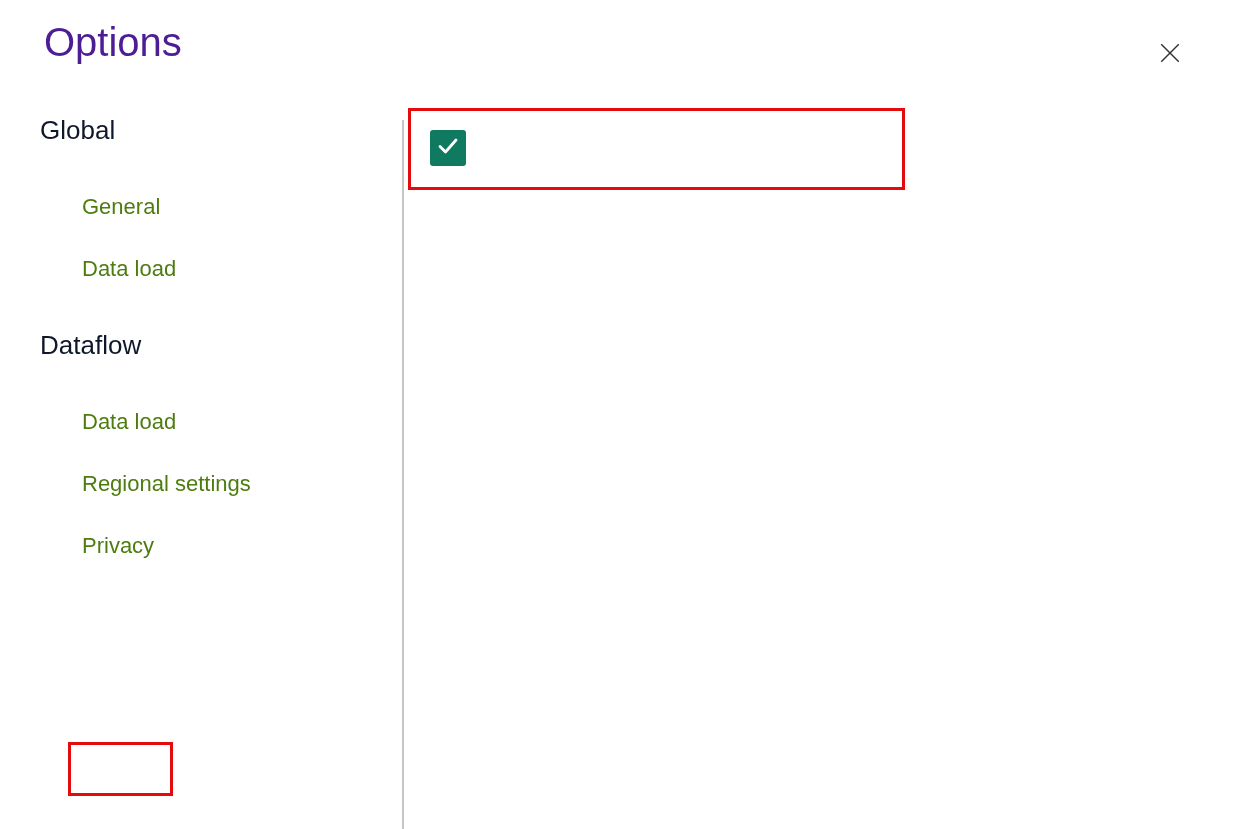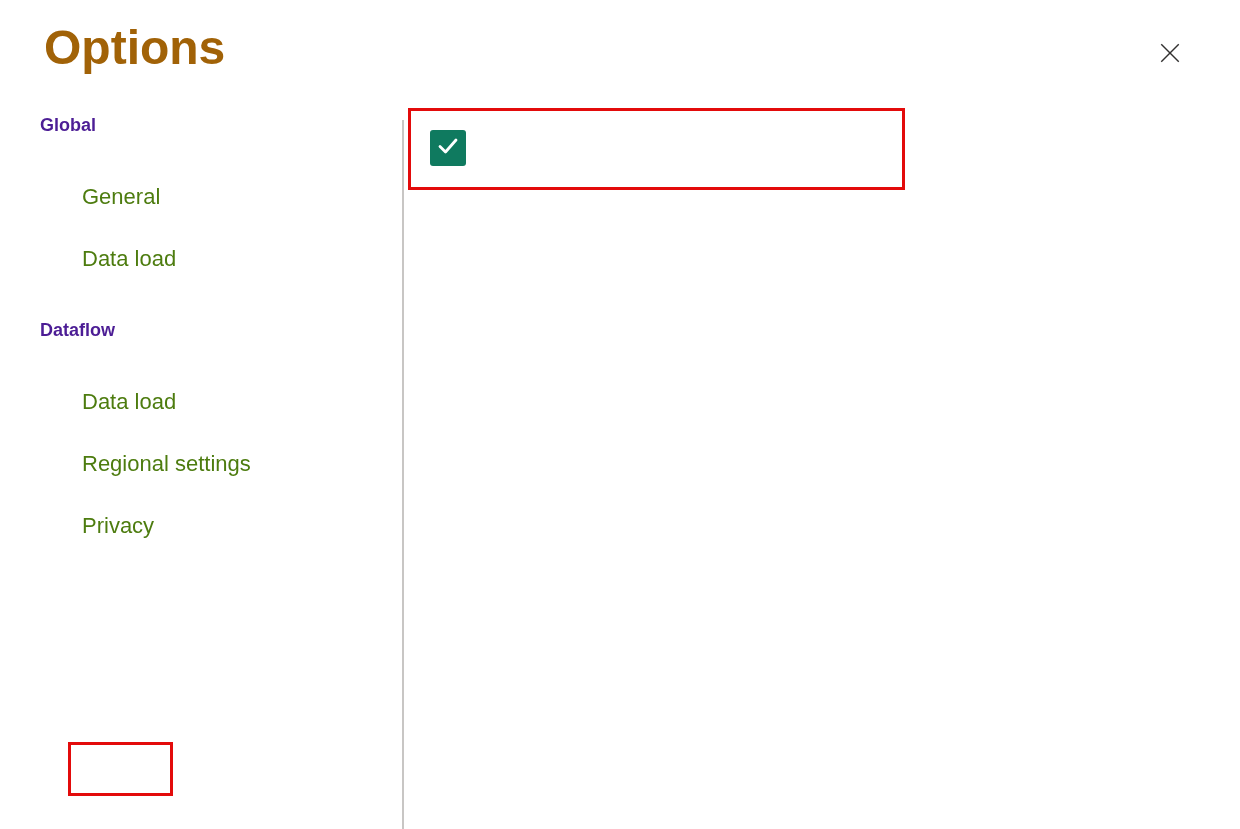--- a/index.html
+++ b/index.html
@@ -18,23 +18,23 @@
     .header {
       position: absolute;
       top: 20px;
       left: 44px;
       right: 44px;
       display: flex;
       justify-content: space-between;
       align-items: center;
     }
     .title {
-      font-size: 48px;
-      font-weight: 700;
-      color: #a16207;
+      font-size: 40px;
+      font-weight: 400;
+      color: #4c1d95;
     }
     .close-btn {
       font-size: 28px;
       cursor: pointer;
       color: #323130;
       width: 32px;
       height: 32px;
       display: flex;
       align-items: center;
       justify-content: center;
@@ -42,23 +42,23 @@
       right: 10px;
       top: 18px;
     }
     .sidebar {
       position: absolute;
       left: 40px;
       top: 115px;
       width: 345px;
     }
     .section-heading {
-      font-size: 18px;
-      font-weight: 700;
-      color: #4c1d95;
+      font-size: 26px;
+      font-weight: 400;
+      color: #0f172a;
       margin-bottom: 30px;
       margin-top: 30px;
     }
     .section-heading:first-child {
       margin-top: 0;
     }
     .nav-item {
       font-size: 22px;
       font-weight: 400;
       color: #4d7c0f;

